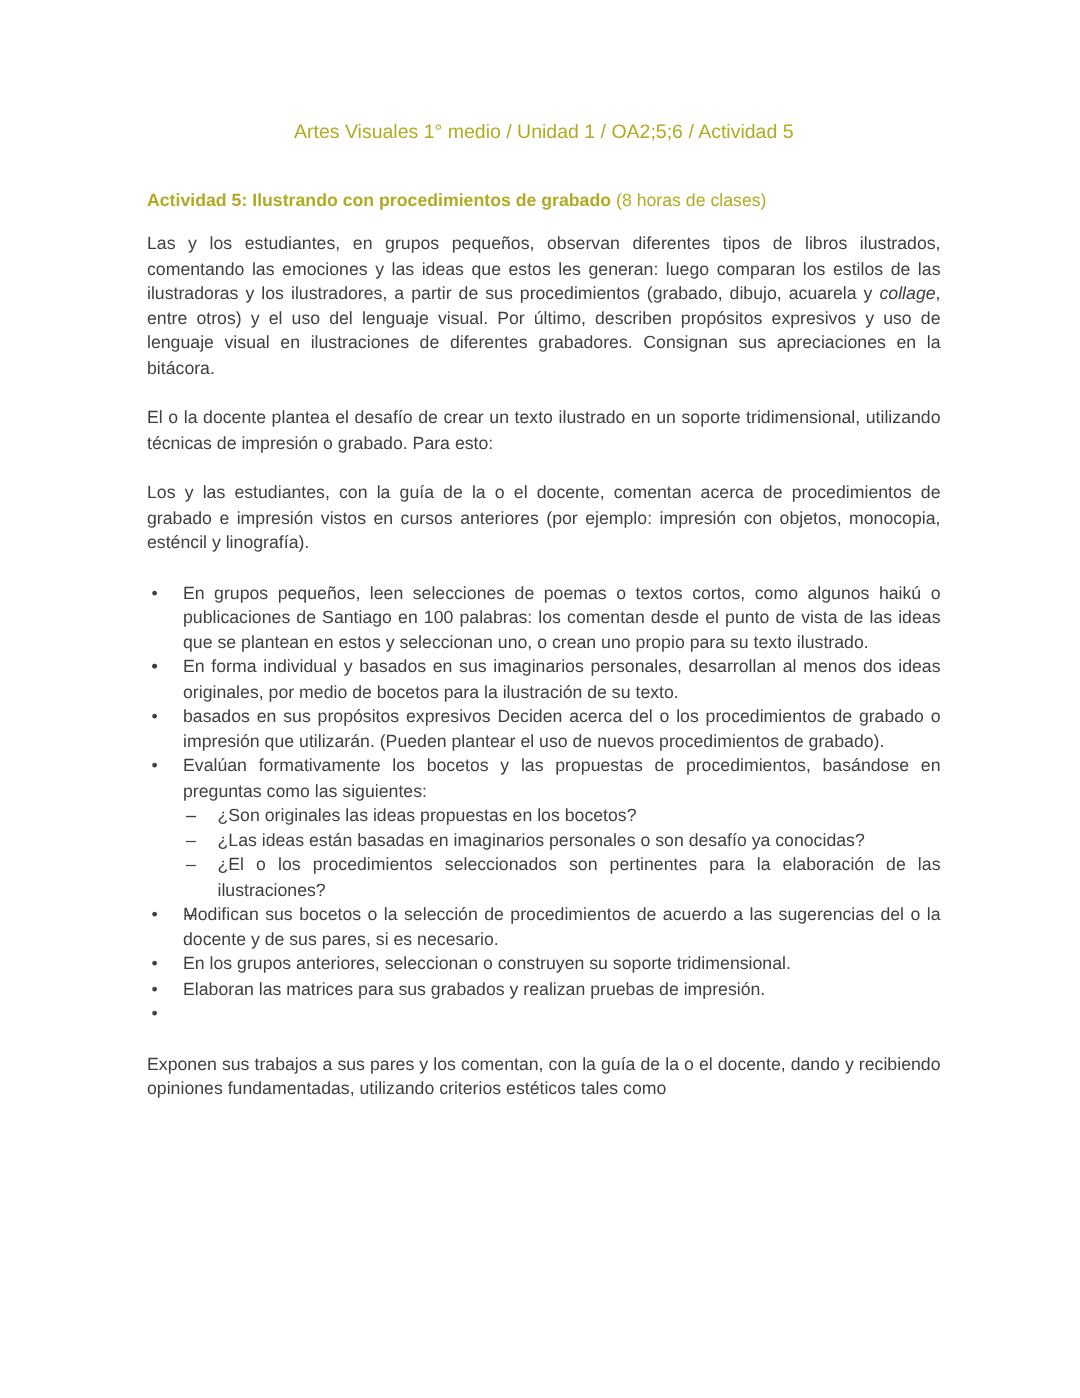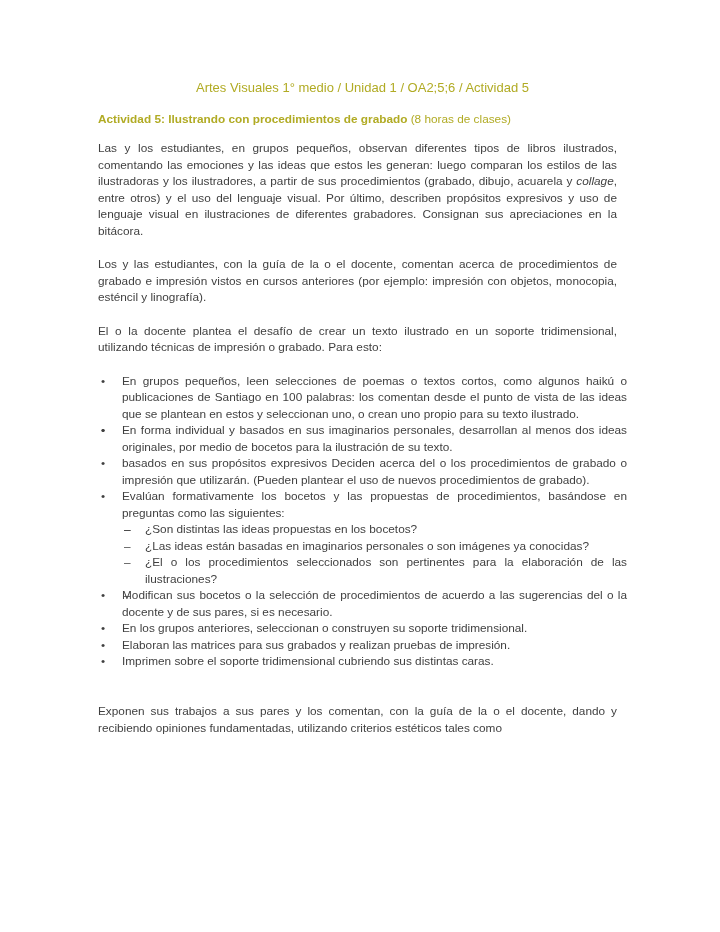--- a/index.html
+++ b/index.html
@@ -19,30 +19,30 @@
     position:absolute;
     left:98px; top:80px;
     width:529px;
     font-size:11.8px;
     line-height:16.5px;
   }
   .doc-title{
     text-align:center;
     color:var(--accent);
     font-size:13px;
-    margin:0 0 14px 0;
+    margin:0 0 28px 0;
     white-space:nowrap;
   }
   .activity-heading{
     color:var(--accent);
     margin:4px 0 13px 0;
   }
   .activity-heading .bold{font-weight:bold;}
   p.body-p{
-    margin:0 10px 17px 0;
+    margin:0 0 17px 0;
     text-align:justify;
   }
   em.it{font-style:italic;}
   ul{list-style:none;margin:0;padding:0;}
   ul.bullets{margin:0 0 17px 0;}
   li.b{
     position:relative;
     padding-left:24px;
     text-align:justify;
   }
@@ -68,23 +68,23 @@
   <div class="doc-title">Artes Visuales 1° medio / Unidad 1 / OA2;5;6 / Actividad 5</div>
 
   <p class="activity-heading">
     <span class="bold">Actividad 5: Ilustrando con procedimientos de grabado</span><span> (8 horas de clases)</span>
   </p>
 
   <p class="body-p">
     <span>Las y los estudiantes, en grupos pequeños, observan diferentes tipos de libros ilustrados, comentando las emociones y las ideas que estos les generan: luego comparan los estilos de las ilustradoras y los ilustradores, a partir de sus procedimientos (grabado, dibujo, acuarela y </span><em class="it">collage</em><span>, entre otros) y el uso del lenguaje visual. Por último, describen propósitos expresivos y uso de lenguaje visual en ilustraciones de diferentes grabadores. Consignan sus apreciaciones en la bitácora.</span>
   </p>
 
+  <p class="body-p">El o la docente plantea el desafío de crear un texto ilustrado en un soporte tridimensional, utilizando técnicas de impresión o grabado. Para esto:</p>
+
   <p class="body-p">Los y las estudiantes, con la guía de la o el docente, comentan acerca de procedimientos de grabado e impresión vistos en cursos anteriores (por ejemplo: impresión con objetos, monocopia, esténcil y linografía).</p>
-
-  <p class="body-p">El o la docente plantea el desafío de crear un texto ilustrado en un soporte tridimensional, utilizando técnicas de impresión o grabado. Para esto:</p>
 
   <ul class="bullets">
 
     <li class="b">
       <span class="mk">•</span>
       <span class="txt">En grupos pequeños, leen selecciones de poemas o textos cortos, como algunos haikú o publicaciones de Santiago en 100 palabras: los comentan desde el punto de vista de las ideas que se plantean en estos y seleccionan uno, o crean uno propio para su texto ilustrado.</span>
     </li>
 
     <li class="b">
       <span class="mk">•</span>
@@ -102,25 +102,25 @@
 
     <li class="b">
       <span class="mk">•</span>
       <span class="txt">Evalúan formativamente los bocetos y las propuestas de procedimientos, basándose en preguntas como las siguientes:</span>
       <ul class="dashes">
         <li class="d">
           <span class="mk">–</span>
         </li>
         <li class="d">
           <span class="mk">–</span>
-          <span class="txt">¿Son distintas las ideas propuestas en los bocetos?</span>
+          <span class="txt">¿Son originales las ideas propuestas en los bocetos?</span>
         </li>
         <li class="d">
           <span class="mk">–</span>
-          <span class="txt">¿Las ideas están basadas en imaginarios personales o son imágenes ya conocidas?</span>
+          <span class="txt">¿Las ideas están basadas en imaginarios personales o son desafío ya conocidas?</span>
         </li>
         <li class="d">
           <span class="mk">–</span>
           <span class="txt">¿El o los procedimientos seleccionados son pertinentes para la elaboración de las ilustraciones?</span>
         </li>
         <li class="d">
           <span class="mk">–</span>
         </li>
       </ul>
     </li>
@@ -135,21 +135,20 @@
       <span class="txt">En los grupos anteriores, seleccionan o construyen su soporte tridimensional.</span>
     </li>
 
     <li class="b">
       <span class="mk">•</span>
       <span class="txt">Elaboran las matrices para sus grabados y realizan pruebas de impresión.</span>
     </li>
 
     <li class="b">
       <span class="mk">•</span>
-      <span class="txt">Imprimen sobre el soporte tridimensional cubriendo sus distintas caras.</span>
     </li>
 
   </ul>
 
   <p class="body-p closing">
     <br>
     <span>Exponen sus trabajos a sus pares y los comentan, con la guía de la o el docente, dando y recibiendo opiniones fundamentadas, utilizando criterios estéticos tales como</span>
   </p>
 
 </div>

